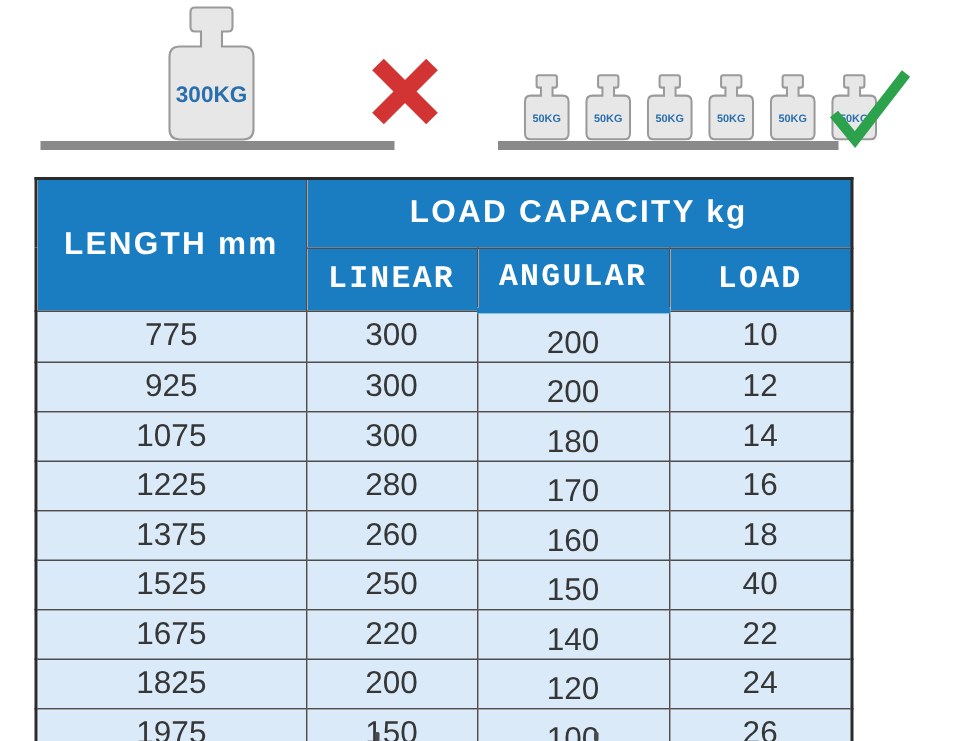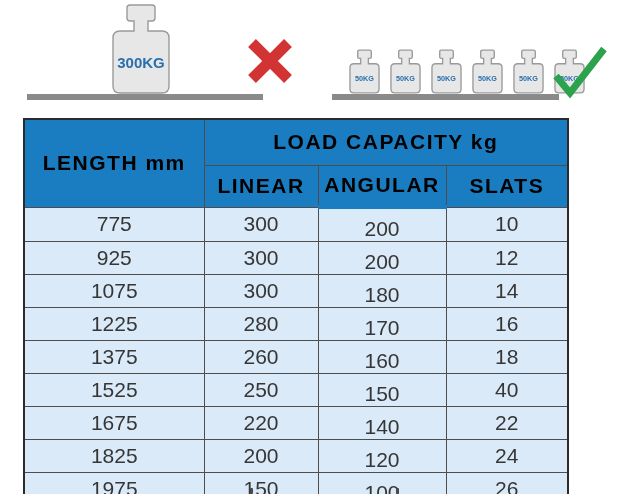--- a/index.html
+++ b/index.html
@@ -67,27 +67,27 @@
     border: 2px solid var(--border-dark);
   }
   .spec-table th, .spec-table td {
     border: 1px solid var(--border-inner);
     text-align: center;
     vertical-align: middle;
     overflow: hidden;
   }
   .spec-table thead th {
     background: var(--header-blue);
-    color: #000000;
+    color: #ffffff;
     font-weight: bold;
     font-size: 21px;
     letter-spacing: 1.5px;
   }
   .spec-table tr.hrow1 { height: 46px; }
-  .spec-table tr.hrow2 { height: 42px; }
+  .spec-table tr.hrow2 { height: 42px; font-family: Liberation Mono, monospace; }
   .spec-table tbody tr { height: 31px; }
   .spec-table tbody td {
     background: var(--row-blue);
     color: var(--body-text);
     font-size: 21px;
     margin-left: 41px;
   }
   .spec-table tbody td.col-angular { padding-top: 8px; }
   .spec-table tbody tr:first-child td.col-angular {
     border-top: 4px solid var(--header-blue);
@@ -158,21 +158,21 @@
         <col style="width:122px">
     </colgroup>
     <thead>
       <tr class="hrow1">
         <th rowspan="2">LENGTH mm</th>
         <th colspan="3">LOAD CAPACITY kg</th>
       </tr>
       <tr class="hrow2">
         <th>LINEAR</th>
         <th>ANGULAR</th>
-        <th>SLATS</th>
+        <th>LOAD</th>
       </tr>
     </thead>
     <tbody>
         <tr>
           <td class="col-length">775</td>
           <td class="col-linear">300</td>
           <td class="col-angular">200</td>
           <td class="col-slats">10</td>
         </tr>
         <tr>

